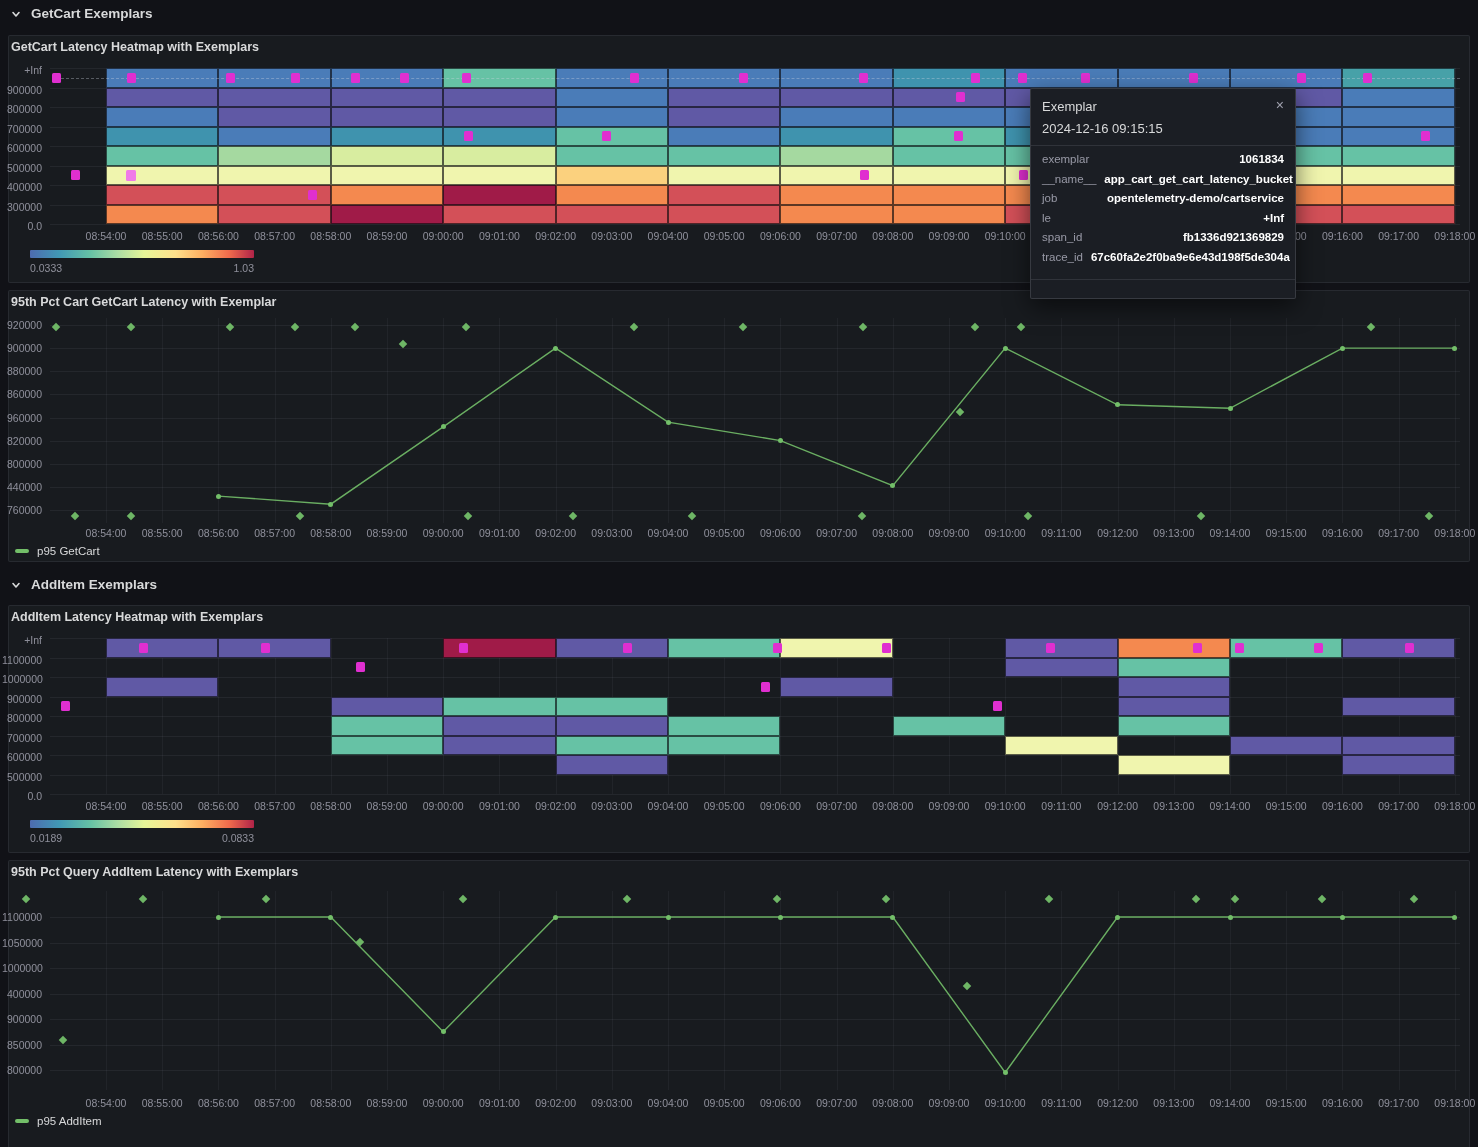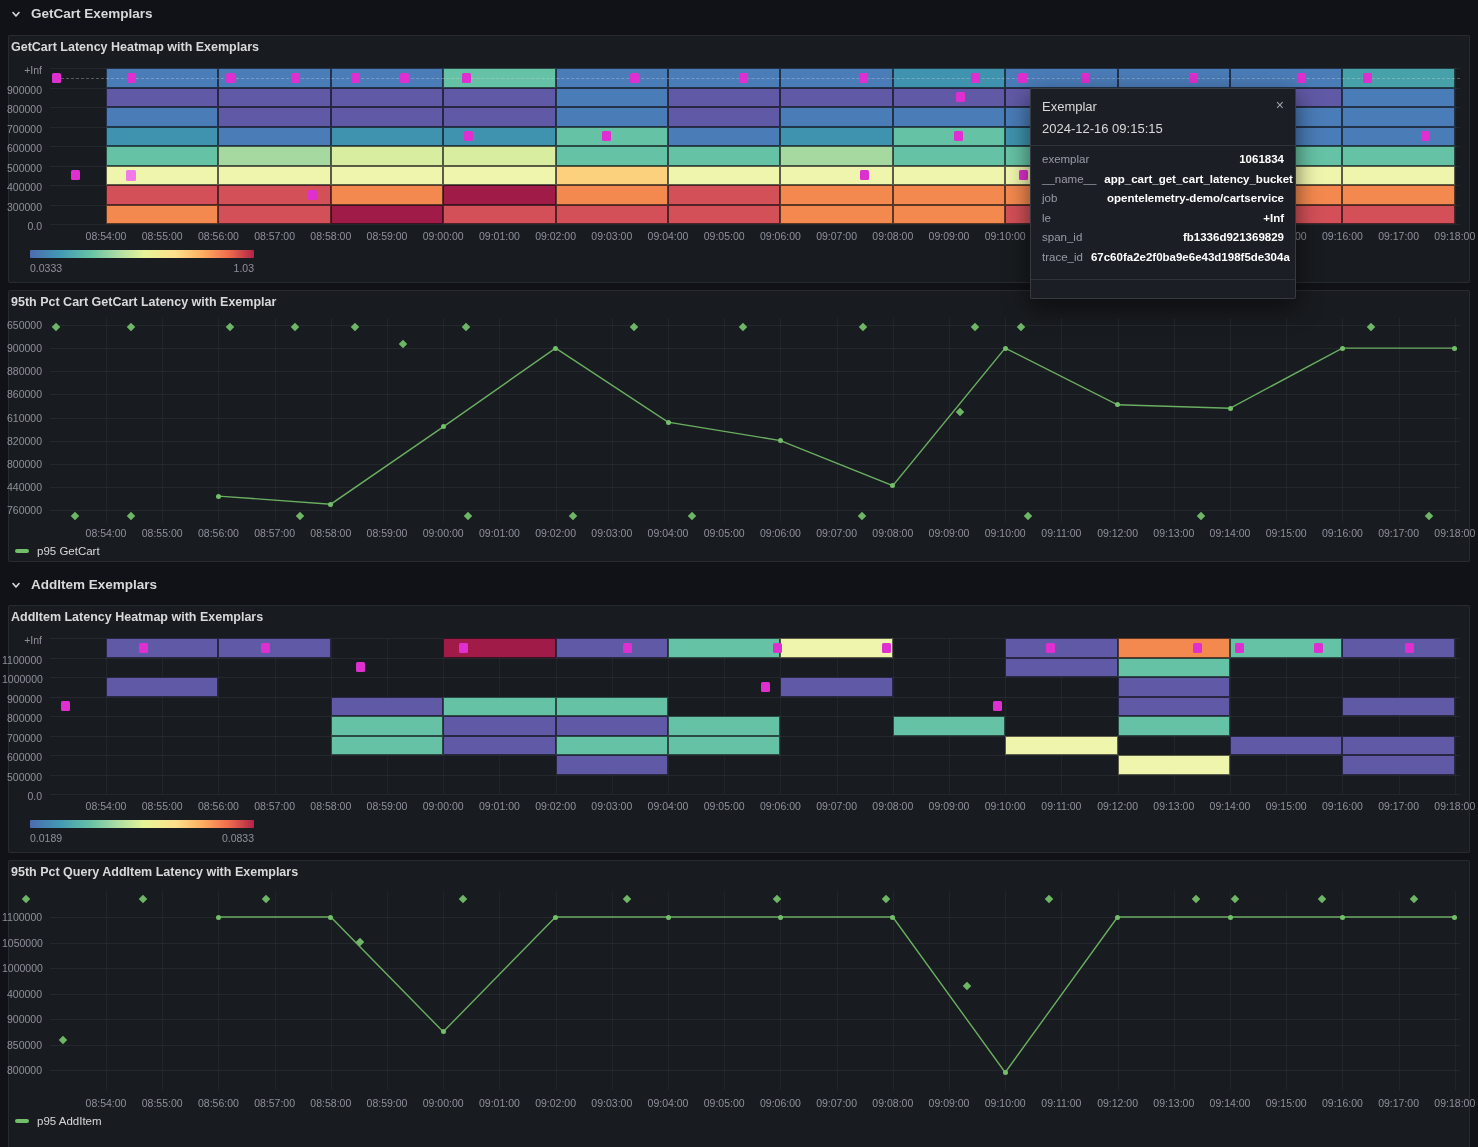--- a/index.html
+++ b/index.html
@@ -280,29 +280,29 @@
       <div class="gl-v" style="left: 1005.2px; top: 318px; height: 205px;"></div>
       <div class="gl-v" style="left: 1061.4px; top: 318px; height: 205px;"></div>
       <div class="gl-v" style="left: 1117.6px; top: 318px; height: 205px;"></div>
       <div class="gl-v" style="left: 1173.8px; top: 318px; height: 205px;"></div>
       <div class="gl-v" style="left: 1230px; top: 318px; height: 205px;"></div>
       <div class="gl-v" style="left: 1286.2px; top: 318px; height: 205px;"></div>
       <div class="gl-v" style="left: 1342.4px; top: 318px; height: 205px;"></div>
       <div class="gl-v" style="left: 1398.6px; top: 318px; height: 205px;"></div>
       <div class="gl-v" style="left: 1454.8px; top: 318px; height: 205px;"></div>
       <div class="gl-h" style="left: 50px; top: 325px; width: 1410px;"></div>
-      <div class="ylab" style="left: 2px; top: 320px;">650000</div>
+      <div class="ylab" style="left: 2px; top: 320px;">920000</div>
       <div class="gl-h" style="left: 50px; top: 348.125px; width: 1410px;"></div>
       <div class="ylab" style="left: 2px; top: 343.125px;">900000</div>
       <div class="gl-h" style="left: 50px; top: 371.25px; width: 1410px;"></div>
       <div class="ylab" style="left: 2px; top: 366.25px;">880000</div>
       <div class="gl-h" style="left: 50px; top: 394.375px; width: 1410px;"></div>
       <div class="ylab" style="left: 2px; top: 389.375px;">860000</div>
       <div class="gl-h" style="left: 50px; top: 417.5px; width: 1410px;"></div>
-      <div class="ylab" style="left: 2px; top: 412.5px;">610000</div>
+      <div class="ylab" style="left: 2px; top: 412.5px;">960000</div>
       <div class="gl-h" style="left: 50px; top: 440.625px; width: 1410px;"></div>
       <div class="ylab" style="left: 2px; top: 435.625px;">820000</div>
       <div class="gl-h" style="left: 50px; top: 463.75px; width: 1410px;"></div>
       <div class="ylab" style="left: 2px; top: 458.75px;">800000</div>
       <div class="gl-h" style="left: 50px; top: 486.875px; width: 1410px;"></div>
       <div class="ylab" style="left: 2px; top: 481.875px;">440000</div>
       <div class="gl-h" style="left: 50px; top: 510px; width: 1410px;"></div>
       <div class="ylab" style="left: 2px; top: 505px;">760000</div>
       <svg class="chart-svg" width="1478" height="1147" viewBox="0 0 1478 1147">
         <polyline points="218.4,496.1 330.8,504.2 443.2,426.8 555.6,348.1 668.0,422.1 780.4,440.6 892.8,485.7 1005.2,348.1 1117.6,404.8 1230.0,408.3 1342.4,348.1 1454.8,348.1" fill="none" stroke="#73bf69" stroke-width="1.4" opacity="0.9"></polyline>

